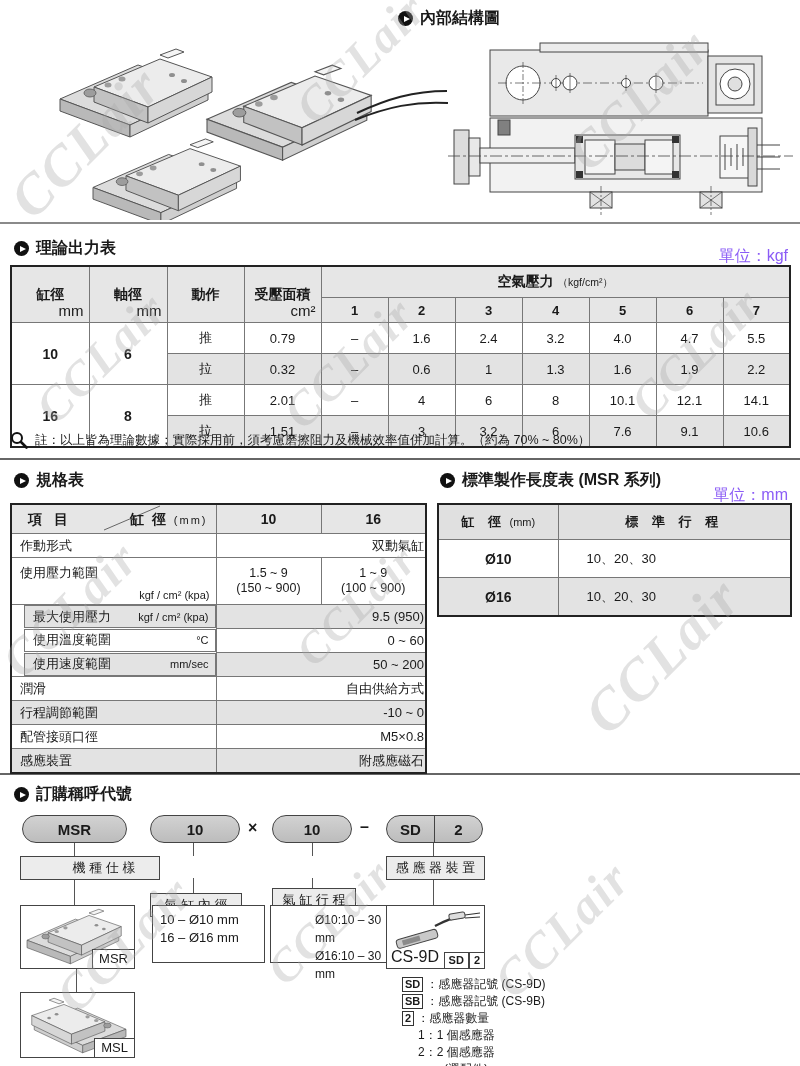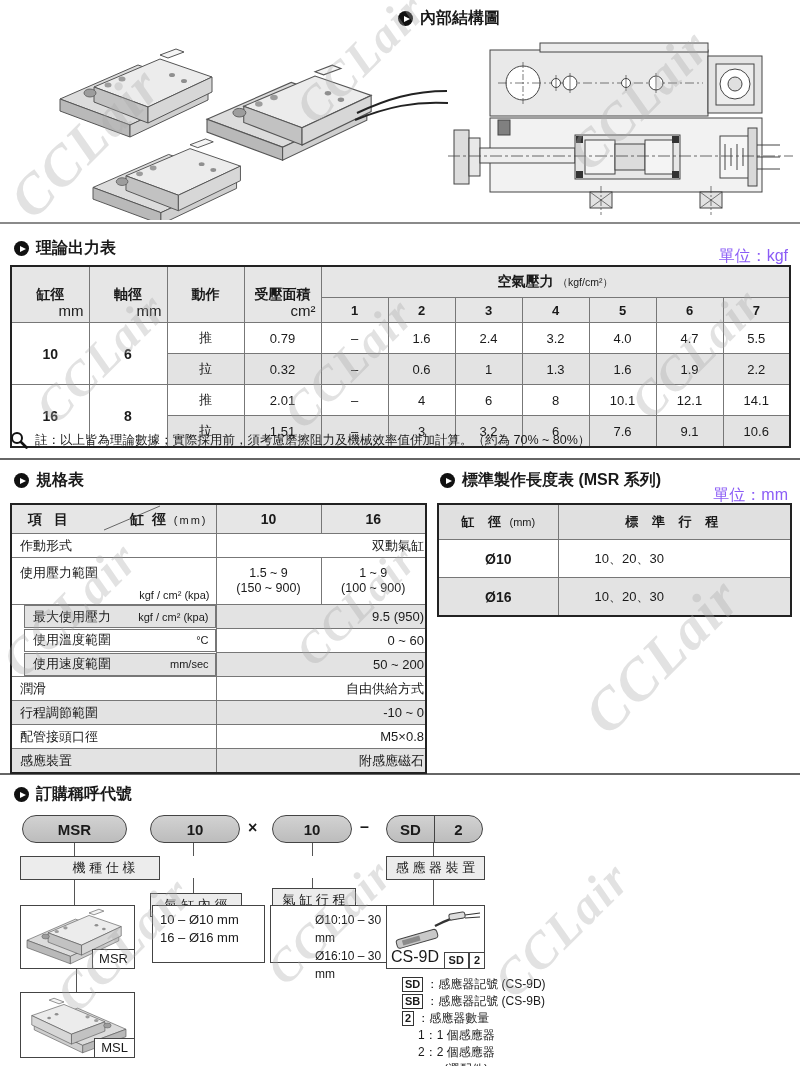--- a/index.html
+++ b/index.html
@@ -61,21 +61,21 @@
   .spec-table .p2 .plbl{position:absolute;left:8px;top:6px;}
   .spec-table .p2 .punit{position:absolute;right:6px;bottom:3px;font-size:11px;}
   .spec-table .two{line-height:15px;font-size:12.5px;text-align:center;}
 
   
   .stroke-table{position:absolute;left:437px;top:503px;width:353px;font-size:13px;
                 border:2px solid #222;z-index:1;}
   .stroke-table th{background:#e0e0e0;height:32px;font-weight:bold;}
   .stroke-table td{height:35px;}
   .stroke-table .bcell{text-align:center;font-weight:bold;font-size:14px;}
-  .stroke-table .scell{text-align:left;padding-left:36px;}
+  .stroke-table .scell{text-align:left;padding-left:28px;}
   .stroke-table tr.g td{background:#e3e3e3;}
   .stroke-table .small{font-size:11px;font-weight:normal;}
   .stroke-table .sp{letter-spacing:5px;}
 
   
   .pill{position:absolute;height:26px;border:1.5px solid #444;border-radius:14px;
         background:linear-gradient(#d2d2d2,#bcbcbc);display:flex;align-items:center;
         justify-content:center;font-weight:bold;font-size:15px;z-index:2;}
   .pill .half{display:flex;align-items:center;justify-content:center;height:100%;}
   .pill .h2{border-left:1.5px solid #444;}

